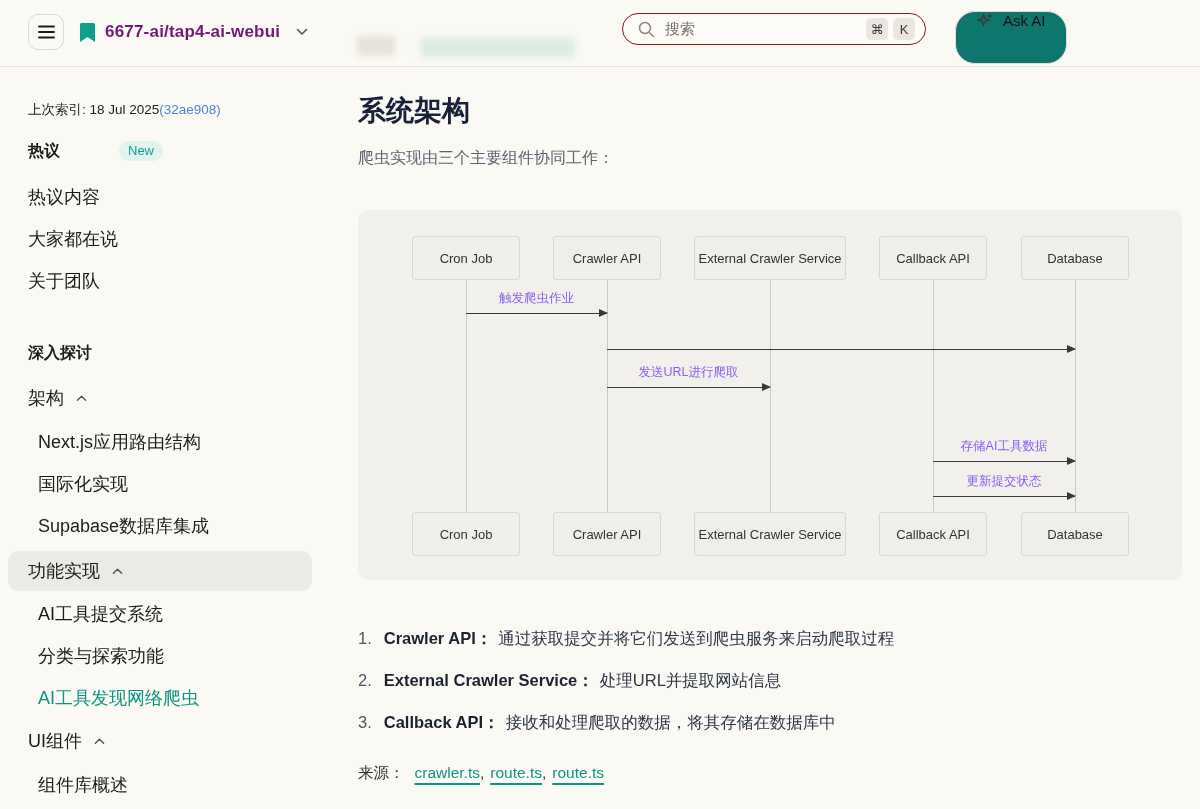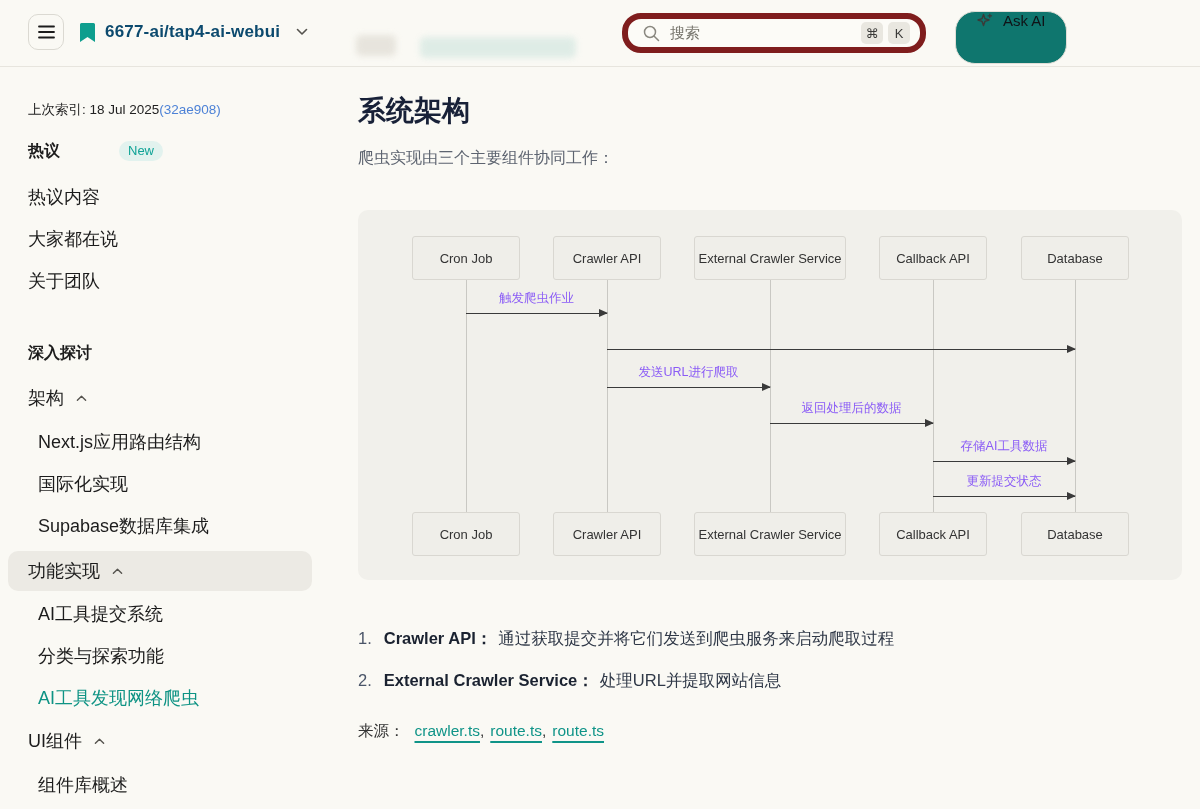--- a/index.html
+++ b/index.html
@@ -17,30 +17,30 @@
   }
   .hamburger-btn {
     position:absolute; left:28px; top:14px; width:36px; height:36px;
     border:1px solid #DBD9D2; border-radius:10px; background:transparent;
     display:flex; align-items:center; justify-content:center; cursor:pointer;
   }
   .repo {
     position:absolute; left:80px; top:17px; height:30px;
     display:flex; align-items:center; gap:10px; cursor:pointer;
   }
-  .repo-title { font-size:17px; font-weight:700; color:#0c4a6e; letter-spacing:.2px; }
+  .repo-title { font-size:17px; font-weight:700; color:#701a75; letter-spacing:.2px; }
   .repo .chev { margin-left:6px; }
 
   .skeleton { position:absolute; border-radius:5px; filter:blur(3px); }
   .skeleton.b1 { left:356px; top:35px; width:40px; height:21px; background:#E4E1D9; opacity:.85; }
   .skeleton.b2 { left:420px; top:37px; width:156px; height:21px; background:#DCEBE5; opacity:.9; }
 
   .search {
-    position:absolute; left:622px; top:13px; width:304px; height:40px;
-    border:6px solid #7f1d1d; border-radius:19px; background:#FCFBF7;
+    position:absolute; left:622px; top:13px; width:304px; height:32px;
+    border:1px solid #7f1d1d; border-radius:19px; background:#FCFBF7;
     display:flex; align-items:center; padding:0 10px 0 15px; cursor:text;
   }
   .search .ph { font-size:15px; color:#77756D; margin-left:10px; flex:1; }
   .kbd {
     display:inline-flex; align-items:center; justify-content:center;
     min-width:22px; height:22px; padding:0 4px; margin-left:5px;
     background:#E9E7E0; border-radius:5px; font-size:13px; color:#3A3A38;
   }
   .askai {
     position:absolute; left:955px; top:11px; height:53px; padding:0 20px;
@@ -274,24 +274,20 @@
       <div class="lbl">触发爬虫作业</div>
         <div class="line"></div>
     </div>
     <div class="msg m1">
         <div class="line"></div>
     </div>
     <div class="msg m2">
       <div class="lbl">发送URL进行爬取</div>
         <div class="line"></div>
     </div>
-    <div class="msg m3">
-      <div class="lbl">返回处理后的数据</div>
-        <div class="line"></div>
-    </div>
     <div class="msg m4">
       <div class="lbl">存储AI工具数据</div>
         <div class="line"></div>
     </div>
     <div class="msg m5">
       <div class="lbl">更新提交状态</div>
         <div class="line"></div>
     </div>
 
     <div class="actor row-bot a0">Cron Job</div>
@@ -301,18 +297,21 @@
     <div class="actor row-bot a4">Database</div>
   </div>
 
   <div class="olist">
     <div class="li">
       <span class="num">1.</span><span class="term">Crawler API：</span><span>通过获取提交并将它们发送到爬虫服务来启动爬取过程</span>
     </div>
     <div class="li">
       <span class="num">2.</span><span class="term">External Crawler Service：</span><span>处理URL并提取网站信息</span>
     </div>
+    <div class="li">
+      <span class="num">3.</span><span class="term">Callback API：</span><span>接收和处理爬取的数据，将其存储在数据库中</span>
+    </div>
   </div>
 
   <div class="sources">
     <span class="lbl">来源：</span><a>crawler.ts</a><span class="sep">,</span><a>route.ts</a><span class="sep">,</span><a>route.ts</a>
   </div>
 </div>
 
 </body></html>

